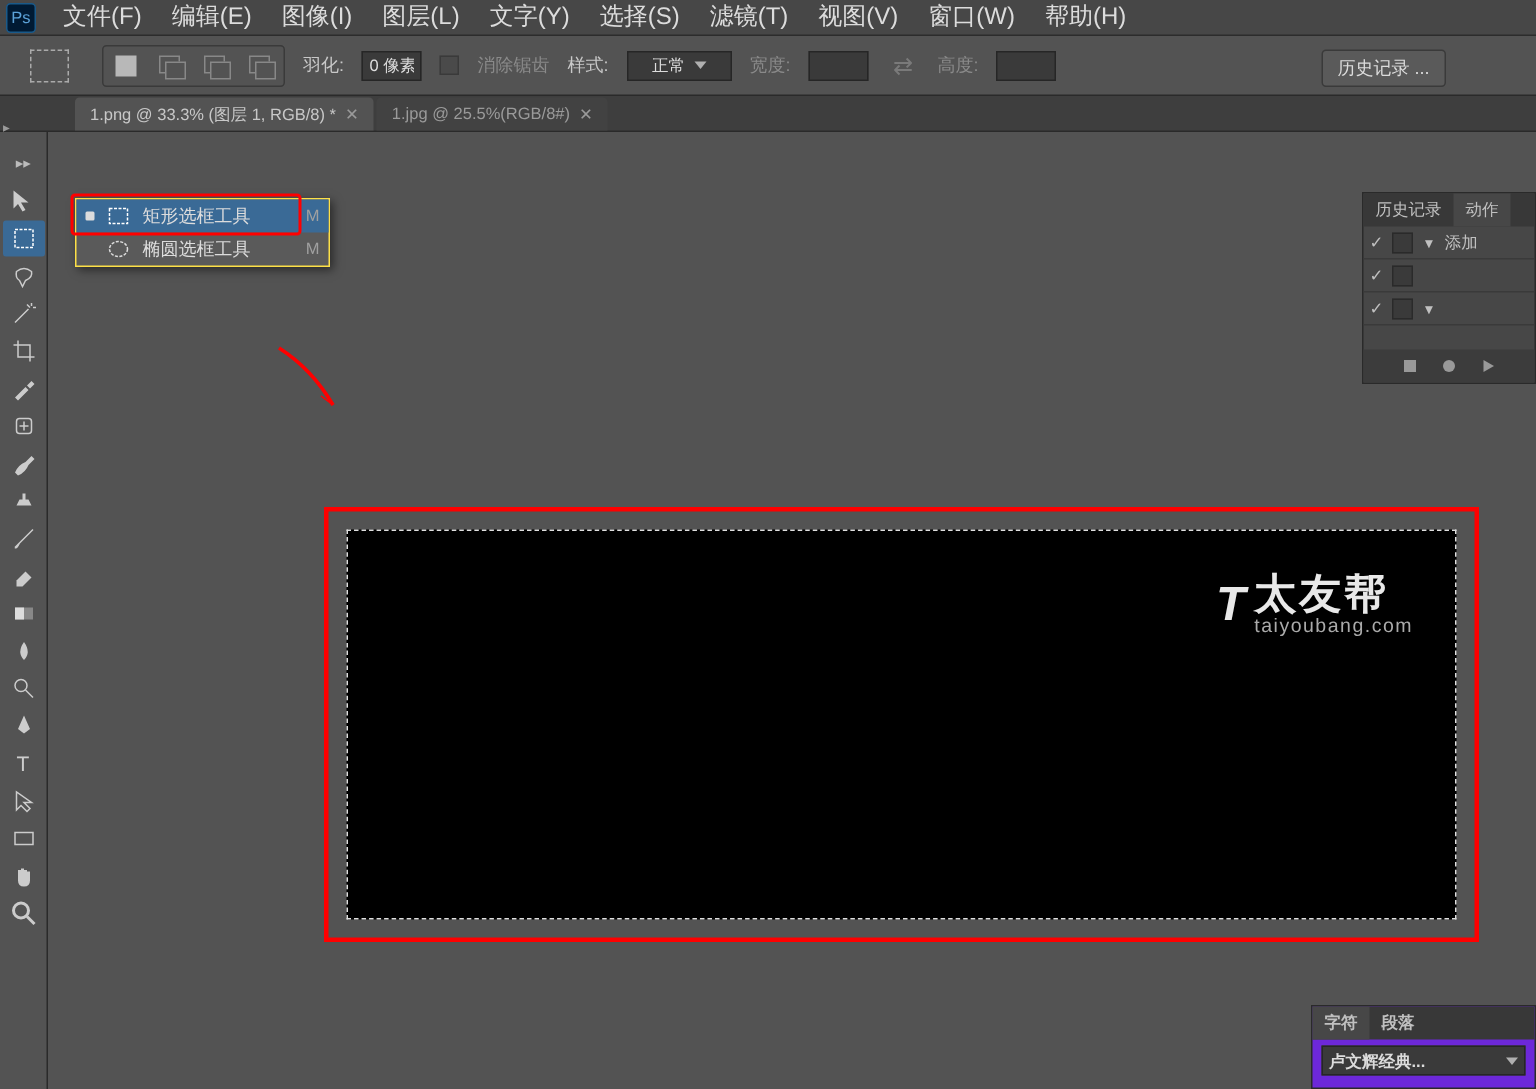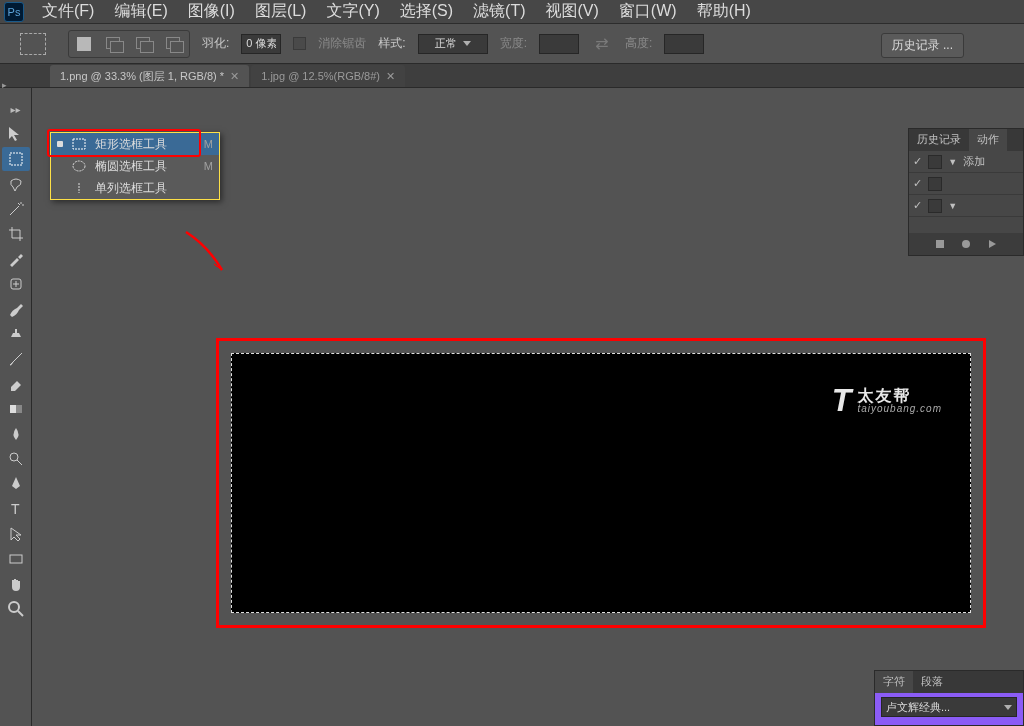--- a/index.html
+++ b/index.html
@@ -54,36 +54,36 @@
 
 
 .red-arrow { position: absolute; top: 226px; left: 178px; z-index: 15; }
 
 
 .canvas-wrap { position: absolute; top: 338px; left: 216px; width: 770px; height: 290px; border: 3px solid #ff0000; }
 .canvas-inner { position: absolute; top: 12px; left: 12px; right: 12px; bottom: 12px; background: #000; border: 1px dashed #e0e0e0; }
 .watermark { position: absolute; top: 28px; right: 28px; display: flex; align-items: center; gap: 6px; color: #e8e8e8; }
 .wm-t { font-size: 32px; font-weight: bold; font-style: italic; }
 .wm-txt { display: flex; flex-direction: column; line-height: 1; }
-.wm-cn { font-size: 16px; font-weight: bold; letter-spacing: 2px; }
-.wm-en { font-size: 10px; color: #aaa; letter-spacing: 1px; font-style: italic; }
+.wm-cn { font-size: 28px; font-weight: bold; letter-spacing: 2px; }
+.wm-en { font-size: 13px; color: #aaa; letter-spacing: 1px; }
 
 
 .panel-history { position: absolute; top: 128px; right: 0; width: 116px; height: 128px; background: #474747; border: 1px solid #2a2a2a; }
 .panel-tabs { height: 22px; display: flex; background: #383838; }
 .ptab { padding: 3px 8px; color: #c0c0c0; font-size: 11px; }
 .ptab.active { background: #474747; }
 .panel-row { height: 22px; display: flex; align-items: center; gap: 6px; padding: 0 4px; color: #c0c0c0; font-size: 11px; border-bottom: 1px solid #3a3a3a; }
 .panel-row .chk { color: #c0c0c0; }
 .panel-row .sq { width: 14px; height: 14px; background: #3a3a3a; border: 1px solid #2a2a2a; }
 .panel-row .tri { color: #c0c0c0; font-size: 9px; }
 .panel-foot { position: absolute; bottom: 0; left: 0; right: 0; height: 22px; background: #3c3c3c; display: flex; align-items: center; justify-content: center; gap: 14px; }
 .pf-icon { width: 12px; height: 12px; }
 
-.panel-char { position: absolute; bottom: 0; right: 0; width: 150px; height: 56px; background: #8b5cf6; border: 1px solid #2a2a2a; }
+.panel-char { position: absolute; bottom: 0; right: 0; width: 150px; height: 56px; background: #6d28d9; border: 1px solid #2a2a2a; font-weight: bold; }
 .char-select { margin: 4px 6px; height: 20px; background: #3a3a3a; border: 1px solid #262626; color: #dcdcdc; font-size: 11px; display: flex; align-items: center; justify-content: space-between; padding: 0 4px; }
 
 
 .left-edge { position: absolute; top: 80px; left: 2px; color: #9a9a9a; font-size: 9px; }
 </style>
 </head>
 <body>
 
 <div class="menubar">
   <div class="ps-icon">Ps</div>
@@ -131,21 +131,21 @@
   <input class="opt-input" disabled="" style="">
   <button class="edge-btn">历史记录 ...</button>
 </div>
 
 <div class="tabbar">
   <div class="tab">
     <span>1.png @ 33.3% (图层 1, RGB/8) *</span>
     <span class="tab-close">✕</span>
   </div>
   <div class="tab inactive">
-    <span>1.jpg @ 12.5%(RGB/8#)</span>
+    <span>1.jpg @ 25.5%(RGB/8#)</span>
     <span class="tab-close">✕</span>
   </div>
 </div>
 
 <div class="left-edge">▸</div>
 
 <div class="toolbox">
   <div class="tool">
       <span class="dbl-arrow">▸▸</span>
     </div>
@@ -270,29 +270,20 @@
   <div class="flyout-item">
     <div style="width:6px"></div>
     <div class="fly-icon">
         <svg width="14" height="12">
           <ellipse cx="7" cy="6" rx="6" ry="5" fill="none" stroke="#ddd" stroke-dasharray="2 1"></ellipse>
         </svg>
       </div>
     <div class="fly-label">椭圆选框工具</div>
     <div class="fly-key">M</div>
   </div>
-  <div class="flyout-item">
-    <div style="width:6px"></div>
-    <div class="fly-icon">
-        <svg width="14" height="12">
-          <line x1="7" y1="1" x2="7" y2="11" stroke="#ddd" stroke-dasharray="2 1"></line>
-        </svg>
-      </div>
-    <div class="fly-label">单列选框工具</div>
-  </div>
 </div>
 
 <svg class="red-arrow" width="60" height="60">
   <path d="M8 6 Q30 20 44 44" stroke="#ff0000" stroke-width="2.5" fill="none"></path>
   <path d="M44 44 L36 38 L44 44 L38 34 Z" fill="#ff0000" stroke="#ff0000"></path>
 </svg>
 
 <div class="canvas-wrap">
   <div class="canvas-inner">
     <div class="watermark">

